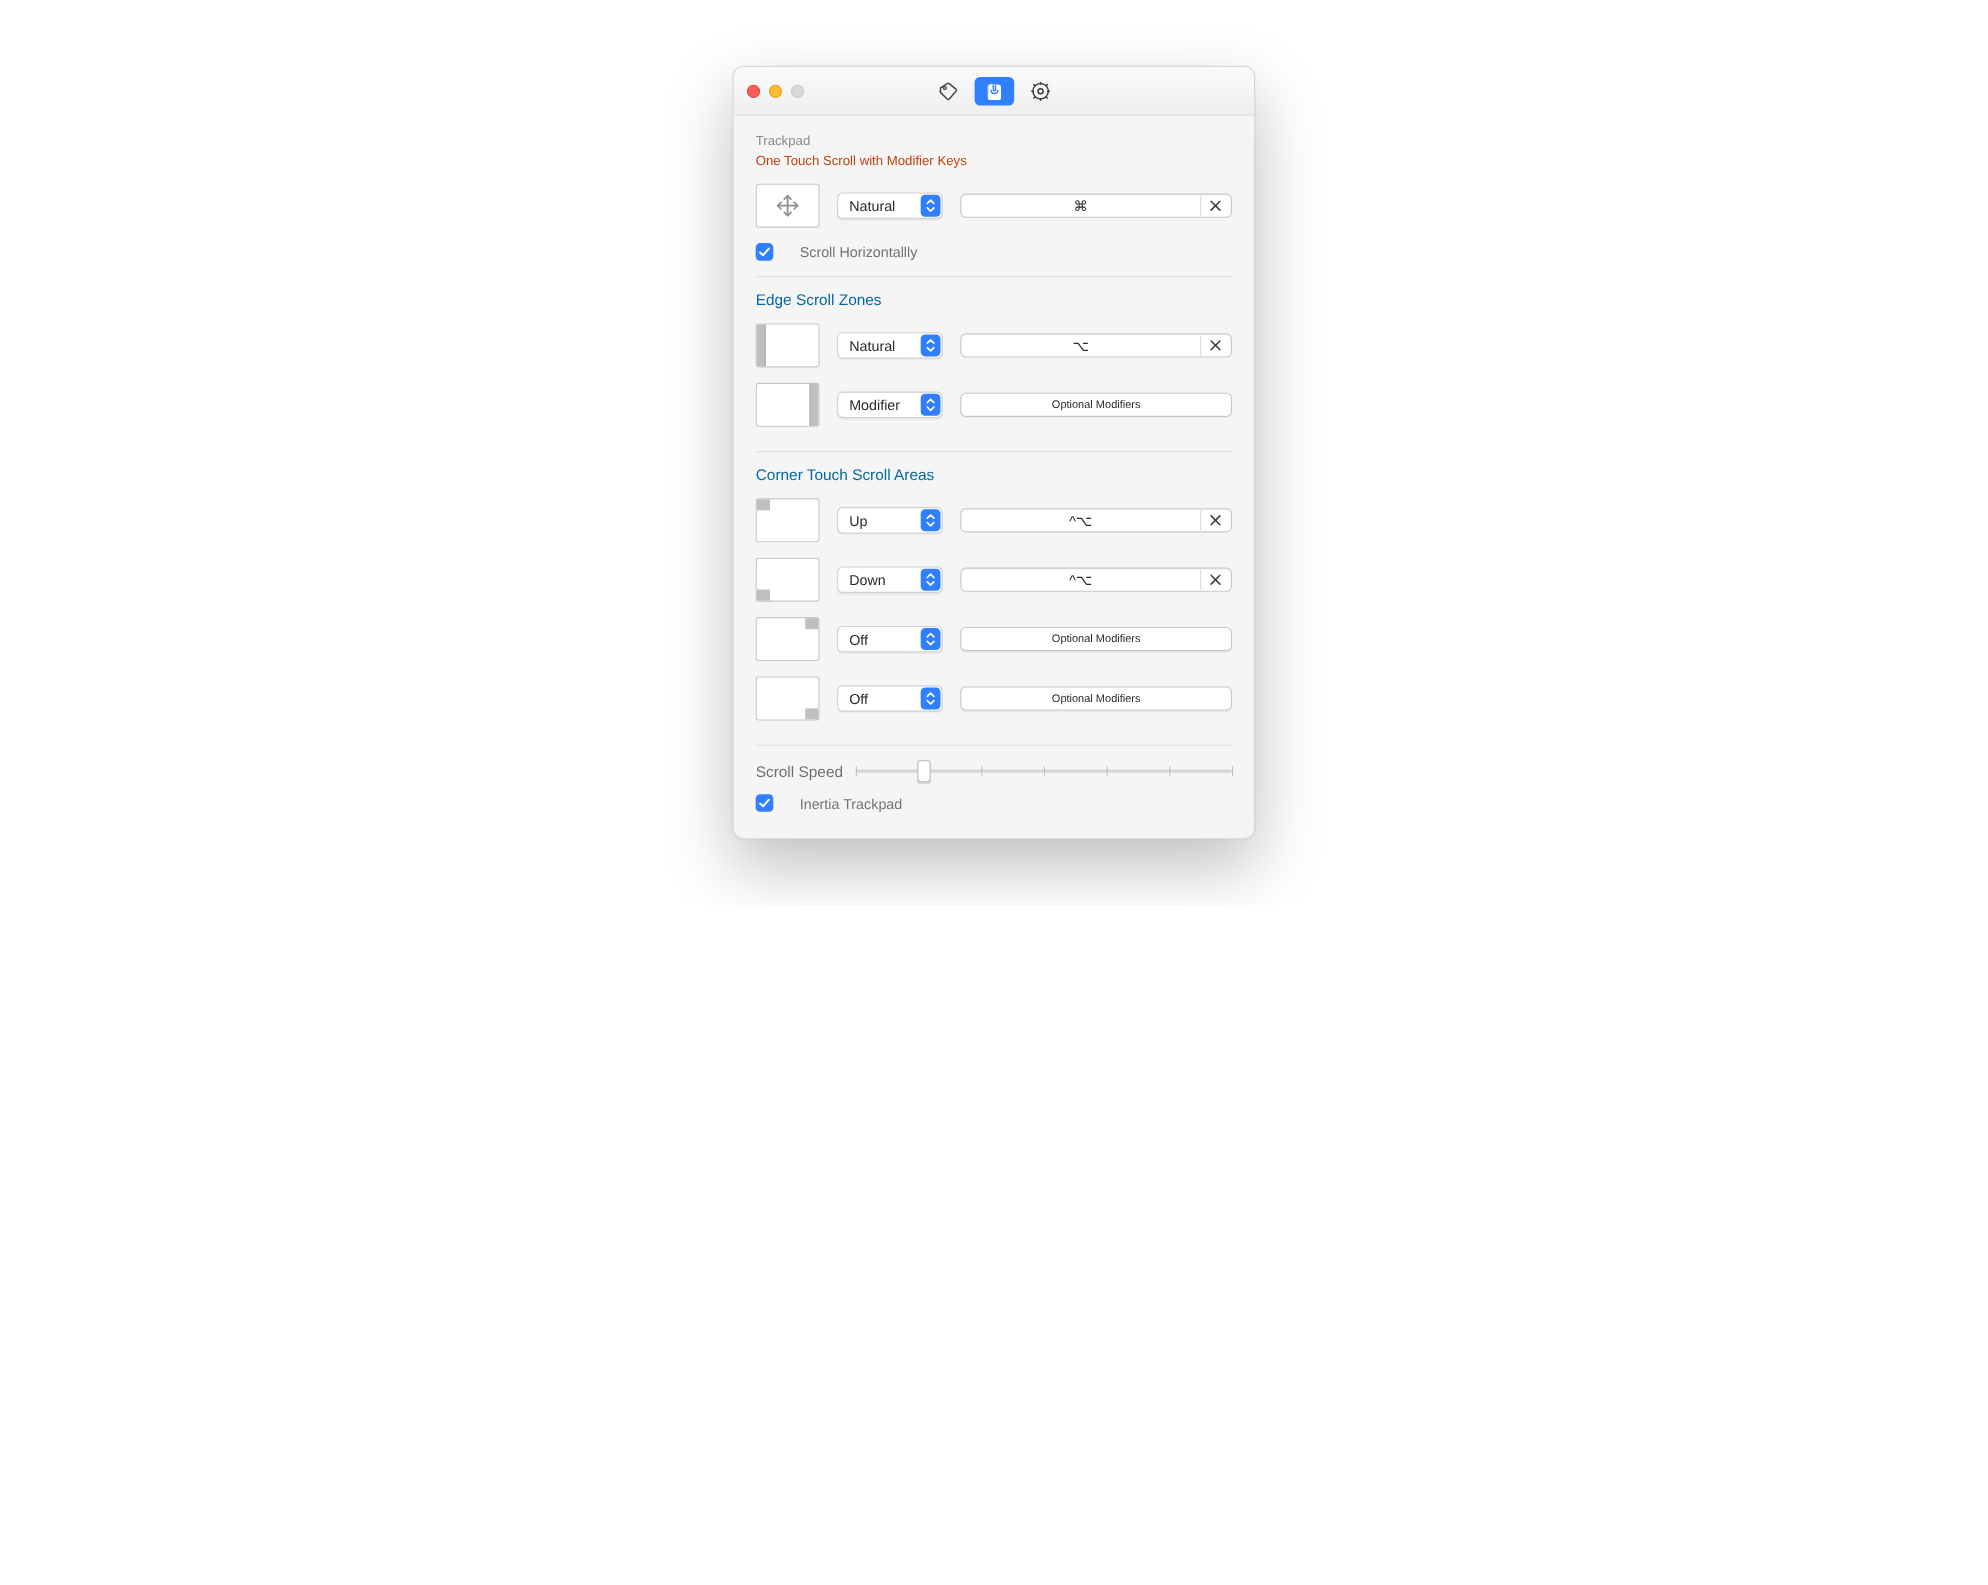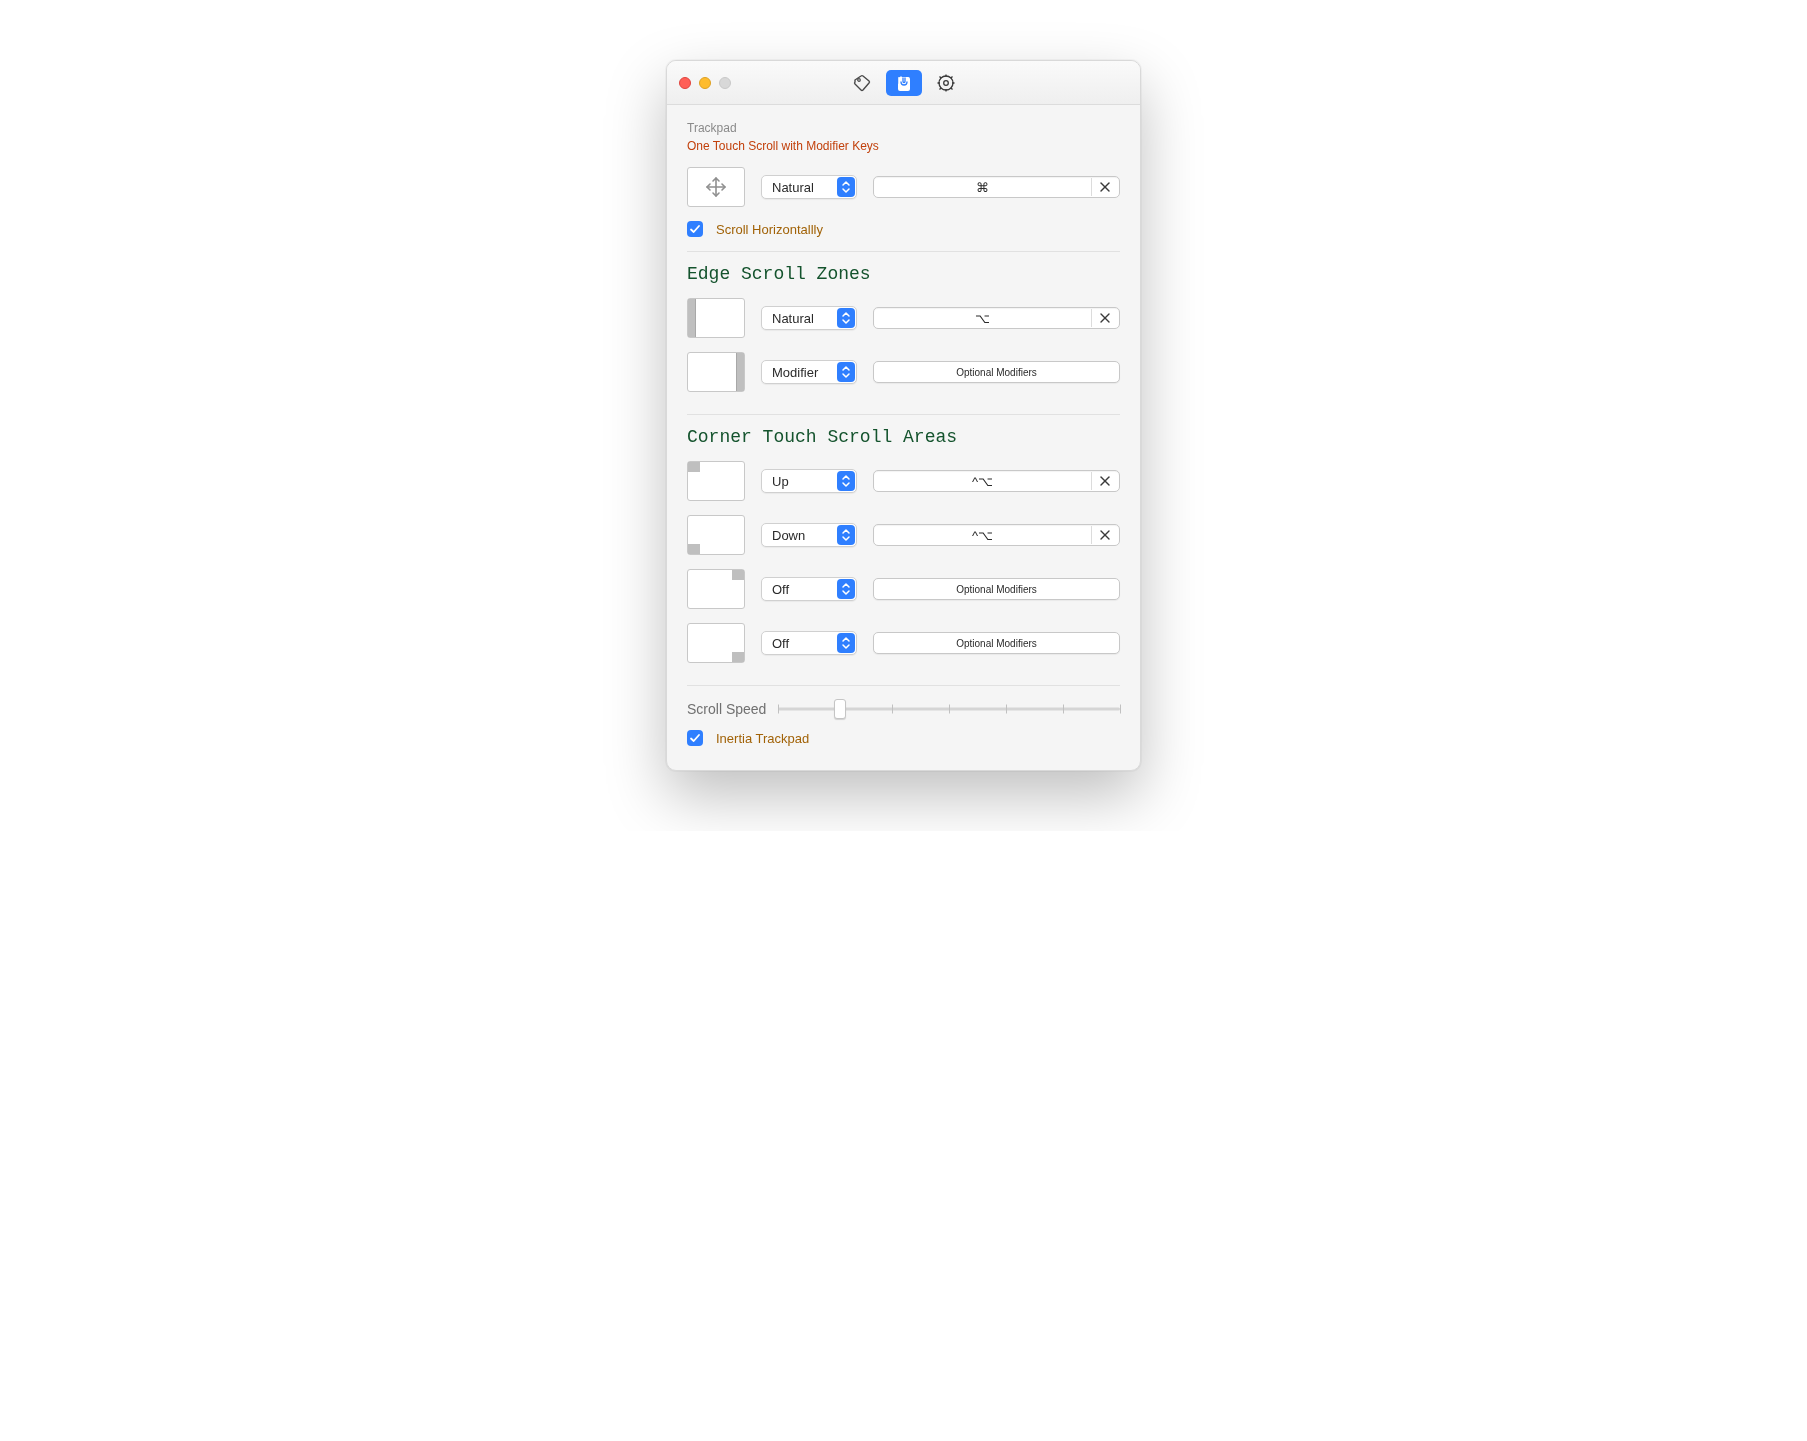--- a/index.html
+++ b/index.html
@@ -131,34 +131,34 @@
     flex: 1;
     height: 22px;
     background: #ffffff;
     border: 1px solid #c8c8c8;
     border-radius: 5px;
     display:flex; align-items:center; justify-content:center;
     font-size: 10px;
     box-shadow: 0 1px 1px rgba(0,0,0,0.05);
   }
   .checkbox-row {
-    display:flex; align-items:center; gap:13px;
+    display:flex; align-items:center; gap:24px;
     margin: 8px 0 14px 0;
     font-size: 13px;
-    color:#a16207;
+    color:#737373;
   }
   .checkbox {
     width:16px;height:16px;border-radius:4px;
     background:#2f7fff;
     display:flex;align-items:center;justify-content:center;
     flex-shrink:0;
   }
   .divider { height:1px; background:#e1e1e1; margin: 8px 0 12px 0; }
   .section-title2 {
-    color:#14532d; font-size:18px; margin: 0 0 14px 0; font-family: Liberation Mono, monospace;
+    color:#0369a1; font-size:14px; margin: 0 0 14px 0;
   }
 
   .slider-row {
     display:flex; align-items:center; gap:12px;
     margin-top:6px; margin-bottom:10px;
   }
   .slider-row .label { color:#707070; font-size:14px; white-space:nowrap;}
   .slider {
     flex:1; position:relative; height:22px;
   }

